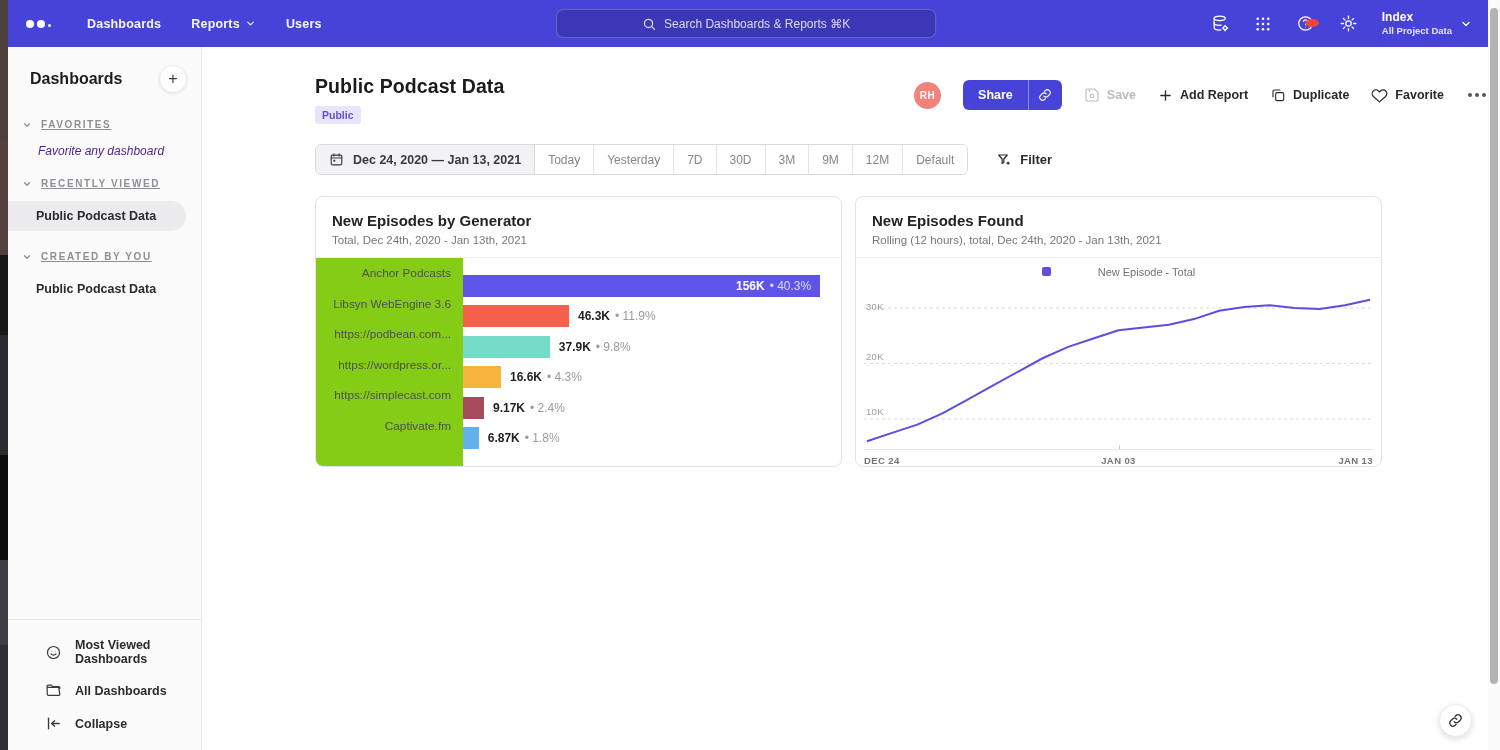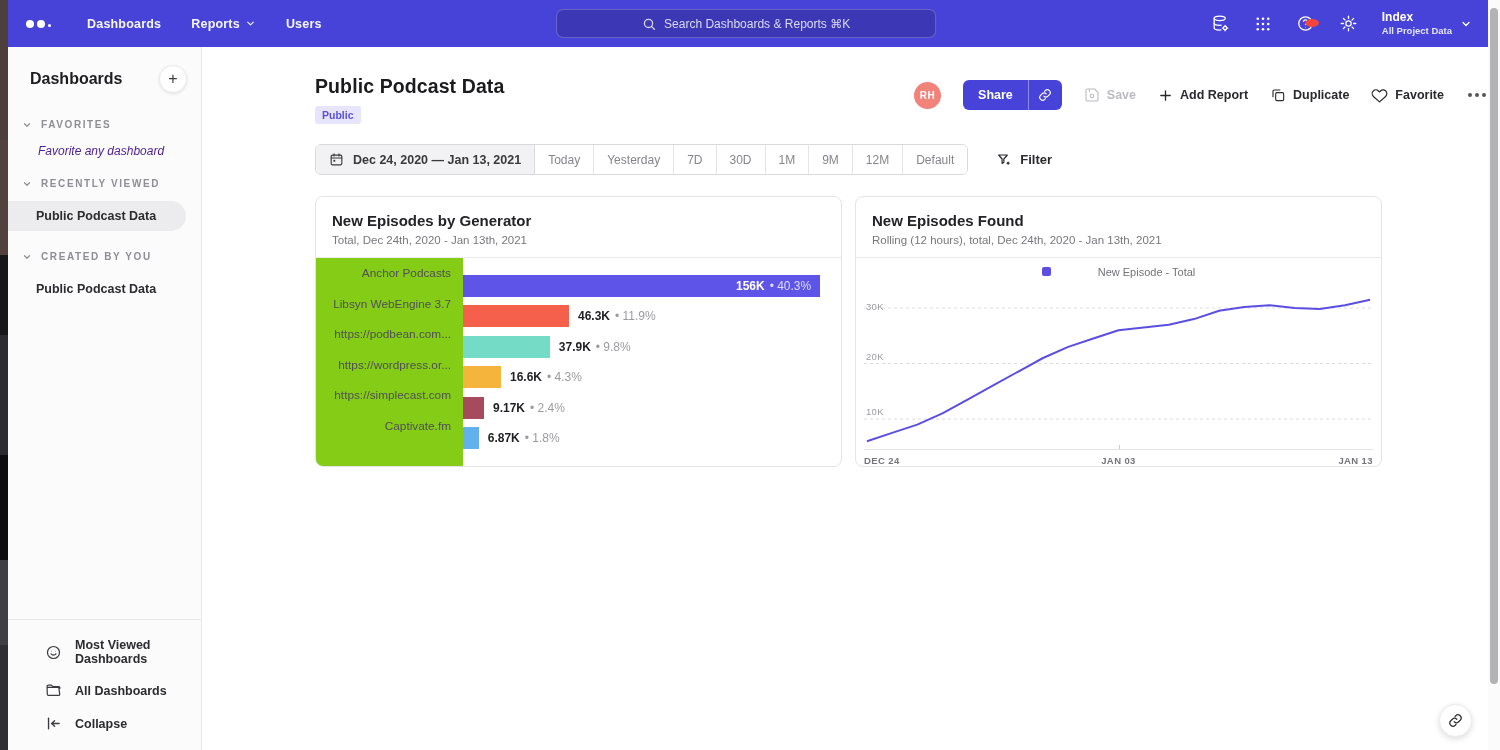--- a/index.html
+++ b/index.html
@@ -39,21 +39,21 @@
   
   .sidebar { position:absolute; left:8px; top:47px; width:194px; bottom:0; background:#fbfbfc;
     border-right:1px solid #e9e9ec; z-index:5; display:flex; flex-direction:column; }
   .sb-head { display:flex; align-items:center; justify-content:space-between; padding:18px 14px 6px 22px; }
   .sb-title { font-size:16px; font-weight:800; color:#1d1d20; }
   .sb-add { width:28px; height:28px; border-radius:50%; background:#fff; border:1px solid #ececef;
     box-shadow:0 1px 3px rgba(0,0,0,.10); font-size:16px; color:#3a3a3f; cursor:pointer;
     display:flex; align-items:center; justify-content:center; line-height:1; }
   .sb-section { margin-top:20px; }
   .sb-sec-head { display:flex; align-items:center; gap:9px; padding-left:14px; color:#8e8e94; cursor:pointer; }
-  .sb-sec-label { font-size:10px; font-weight:800; letter-spacing:1.6px; }
+  .sb-sec-label { font-size:10px; font-weight:800; letter-spacing:1.6px;text-decoration:underline; }
   .sb-empty { font-size:12px; font-style:italic; color:#4c1d95; padding:14px 0 0 30px; }
   .sb-item { margin-top:12px; height:30px; display:flex; align-items:center; padding-left:28px;
     font-size:12.5px; font-weight:700; color:#2c2c30; cursor:pointer; width:178px; }
   .sb-item.active { background:#ececee; border-radius:0 15px 15px 0; }
   .sb-footer { margin-top:auto; border-top:1px solid #e9e9ec; padding:10px 0 10px 18px; }
   .sb-foot-item { display:flex; align-items:center; gap:13px; padding:8px 0 8px 19px; font-size:12.5px;
     font-weight:700; color:#2c2c30; cursor:pointer; }
   .sb-foot-item svg { color:#3a3a3f; flex:none; }
 
   
@@ -359,21 +359,21 @@
                 <line x1="16" y1="3" x2="16" y2="6.5"></line>
                 <rect x="7" y="12.5" width="3" height="3" fill="currentColor" stroke="none"></rect>
               </svg>
             <span>Dec 24, 2020 — Jan 13, 2021</span>
           </span>
           <span id="date-presets" style="display:flex">
               <button class="preset">Today</button>
               <button class="preset">Yesterday</button>
               <button class="preset">7D</button>
               <button class="preset">30D</button>
-              <button class="preset">1M</button>
+              <button class="preset">3M</button>
               <button class="preset">9M</button>
               <button class="preset">12M</button>
               <button class="preset">Default</button>
             </span>
         </div>
         <button class="filter-btn">
           <svg width="16" height="16" viewBox="0 0 24 24" fill="none" stroke="currentColor" stroke-width="1.8" stroke-linecap="round" stroke-linejoin="round">
               <path d="M4 4.5h13l-5.2 6v5l-2.6 1.8v-6.8L4 4.5z"></path>
               <line x1="16.5" y1="16.8" x2="19.8" y2="16.8"></line>
               <line x1="18.15" y1="15.2" x2="18.15" y2="18.4"></line>
@@ -385,21 +385,21 @@
       <div class="cards">
 
         <section class="card">
           <div class="card-head">
             <div class="card-title">New Episodes by Generator</div>
             <div class="card-sub">Total, Dec 24th, 2020 - Jan 13th, 2021</div>
           </div>
           <div class="bar-body">
             <div class="bar-labels" id="bar-labels">
                 <div class="bar-label">Anchor Podcasts</div>
-                <div class="bar-label">Libsyn WebEngine 3.7</div>
+                <div class="bar-label">Libsyn WebEngine 3.6</div>
                 <div class="bar-label">https://podbean.com...</div>
                 <div class="bar-label">https://wordpress.or...</div>
                 <div class="bar-label">https://simplecast.com</div>
                 <div class="bar-label">Captivate.fm</div>
               </div>
             <div class="bar-rows" id="bar-rows">
                 <div class="bar-row">
                   <div class="bar-rect" style="width: 94.5%; background: rgb(95, 84, 232);">
                     <span class="in-label">
                       <span>156K</span>

